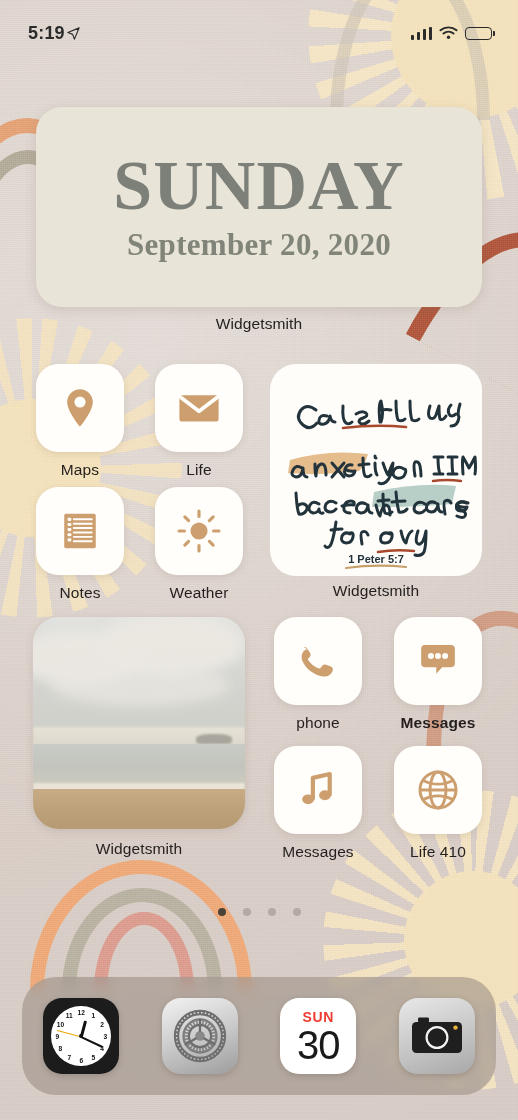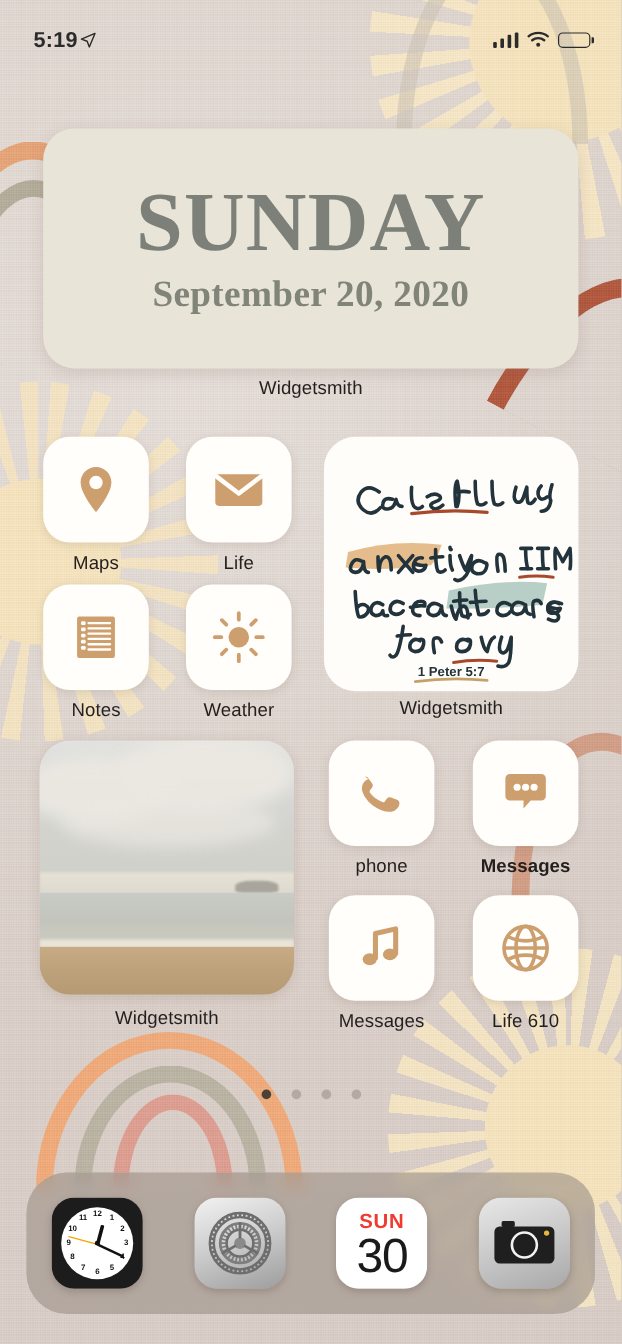--- a/index.html
+++ b/index.html
@@ -195,21 +195,21 @@
               background:#111; border-radius:50%; }
 
   
   .settings-bg{ width:100%; height:100%;
       background:linear-gradient(160deg,#f2f2f2 0%, #cfcfcf 45%, #9d9d9d 100%);
       display:flex; align-items:center; justify-content:center; }
 
   
   .cal-bg{ width:100%; height:100%; background:#fff; display:flex;
            flex-direction:column; align-items:center; justify-content:center; padding-top:4px;}
-  .cal-dow{ color:#ef3b30; font-size:17px; font-weight:700; letter-spacing:.6px; line-height:1; }
+  .cal-dow{ color:#ef3b30; font-size:14px; font-weight:700; letter-spacing:.6px; line-height:1; }
   .cal-day{ color:#1a1a1a; font-size:40px; font-weight:300; line-height:1.05; letter-spacing:-1px;}
 
   
   .cam-bg{ width:100%; height:100%;
     background:linear-gradient(160deg,#e8e8e8 0%, #c9c9c9 50%, #a8a8a8 100%);
     display:flex; align-items:center; justify-content:center; }
 
   .quote-svg{ width:100%; height:100%; }
 </style>
 </head>
@@ -454,21 +454,21 @@
       <svg width="48" height="48" viewBox="0 0 24 24">
         <g fill="none" stroke="#cd9f6f" stroke-width="1.5">
           <circle cx="12" cy="12" r="9"></circle>
           <ellipse cx="12" cy="12" rx="4" ry="9"></ellipse>
           <line x1="3" y1="12" x2="21" y2="12"></line>
           <path d="M4.4 7.1a16 16 0 0 0 15.2 0"></path>
           <path d="M4.4 16.9a16 16 0 0 1 15.2 0"></path>
         </g>
       </svg>
     </div>
-    <span class="app-label">Life 610</span>
+    <span class="app-label">Life 410</span>
   </div>
 
   <div id="page-dots">
       <span class="active"></span>
       <span></span>
       <span></span>
       <span></span>
     </div>
 
   <div id="dock">

